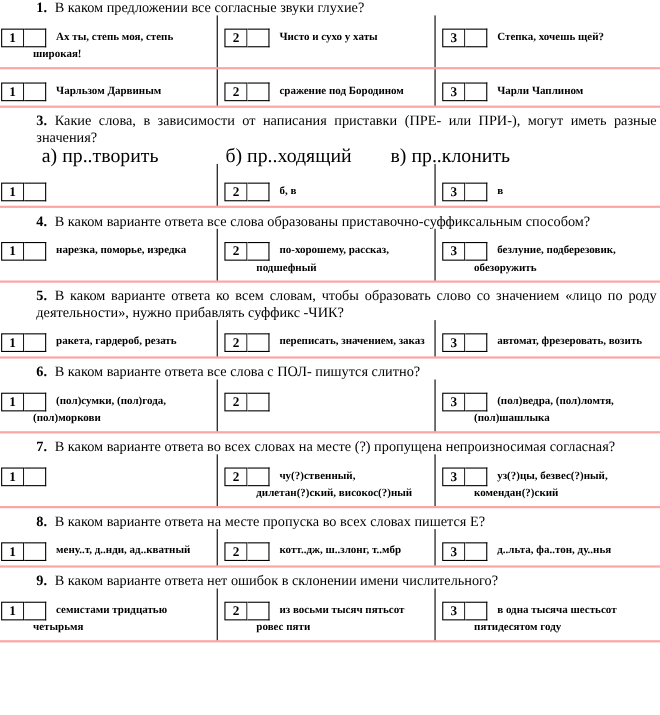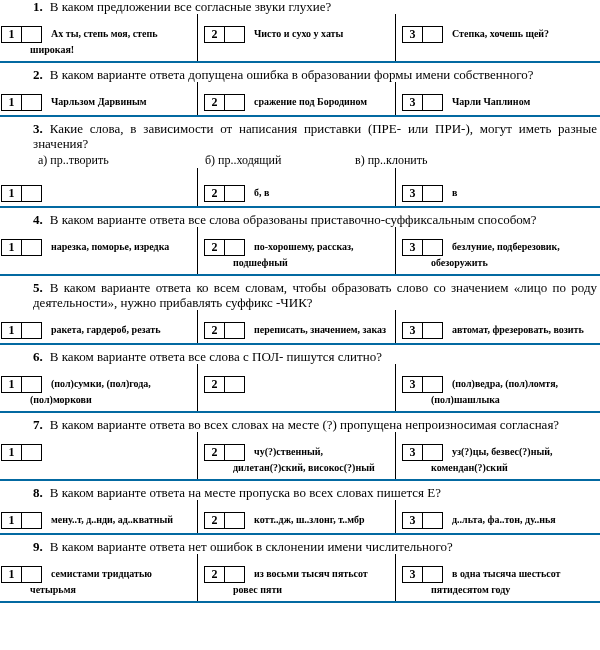--- a/index.html
+++ b/index.html
@@ -9,34 +9,34 @@
   }
   body {
     width: 600px;
     height: 650px;
     overflow: hidden;
     color: #000;
     font-family: "Liberation Serif", "DejaVu Serif", serif;
   }
   #page { width: 600px; }
 
-  .qblock { border-bottom: 2px solid #0369a1; }
+  .qblock { border-bottom: 2px solid #fca5a5; }
 
   .qpara {
     margin: 4px 3px 0 33px;
     font-size: 13px;
     line-height: 15px;
     text-align: justify;
   }
   .qblock:first-child .qpara { margin-top: -1px; }
   .qnum { font-weight: bold; padding-right: 7px; }
 
   .items {
     margin: 2px 2px 0 38px;
-    font-size: 12px;
+    font-size: 18px;
     line-height: 15px;
   }
   .item { display: inline-block; }
   .item0 { width: 167px; }
   .item1 { width: 150px; }
 
   .answers { display: flex; --pt: 12px; }
   .answers.tall { --pt: 17px; }
 
   .cell {
@@ -111,21 +111,20 @@
     <span class="numbox">
       <span class="num">3</span>
       <span class="mark"></span>
     </span>
     <div class="anstext">Степка, хочешь щей?</div>
   </div>
 </div>
   </section>
 
   <section class="qblock">
-    <p class="qpara"><span class="qnum">2.</span><span class="qtext">В каком варианте ответа допущена ошибка в образовании формы имени собственного?</span></p>
 
     <div class="answers">
   <div class="cell c1">
     <span class="numbox">
       <span class="num">1</span>
       <span class="mark"></span>
     </span>
     <div class="anstext">Чарльзом Дарвиным</div>
   </div>
 

